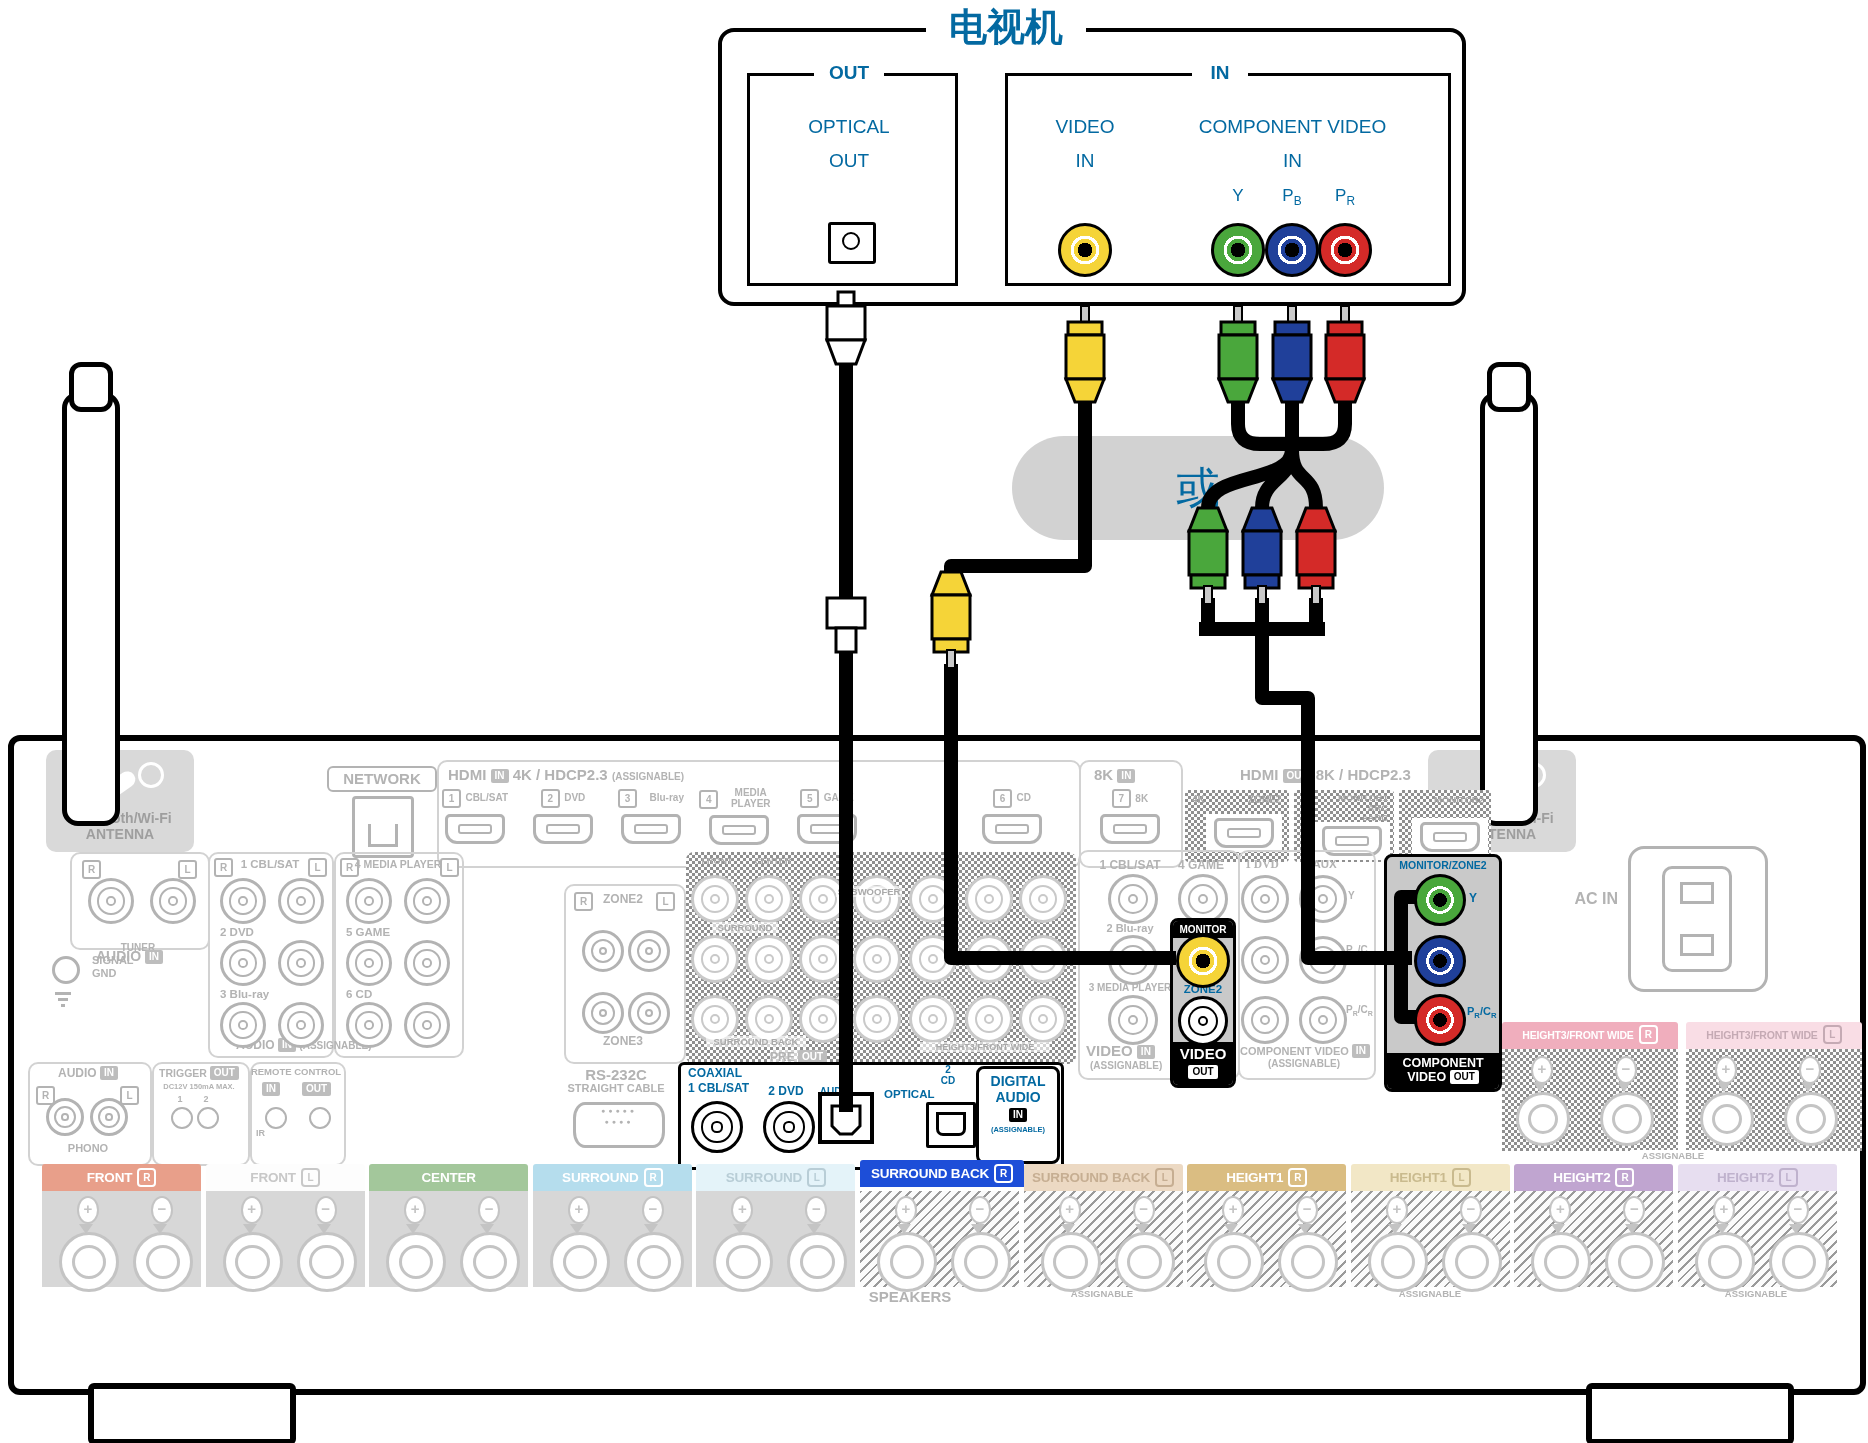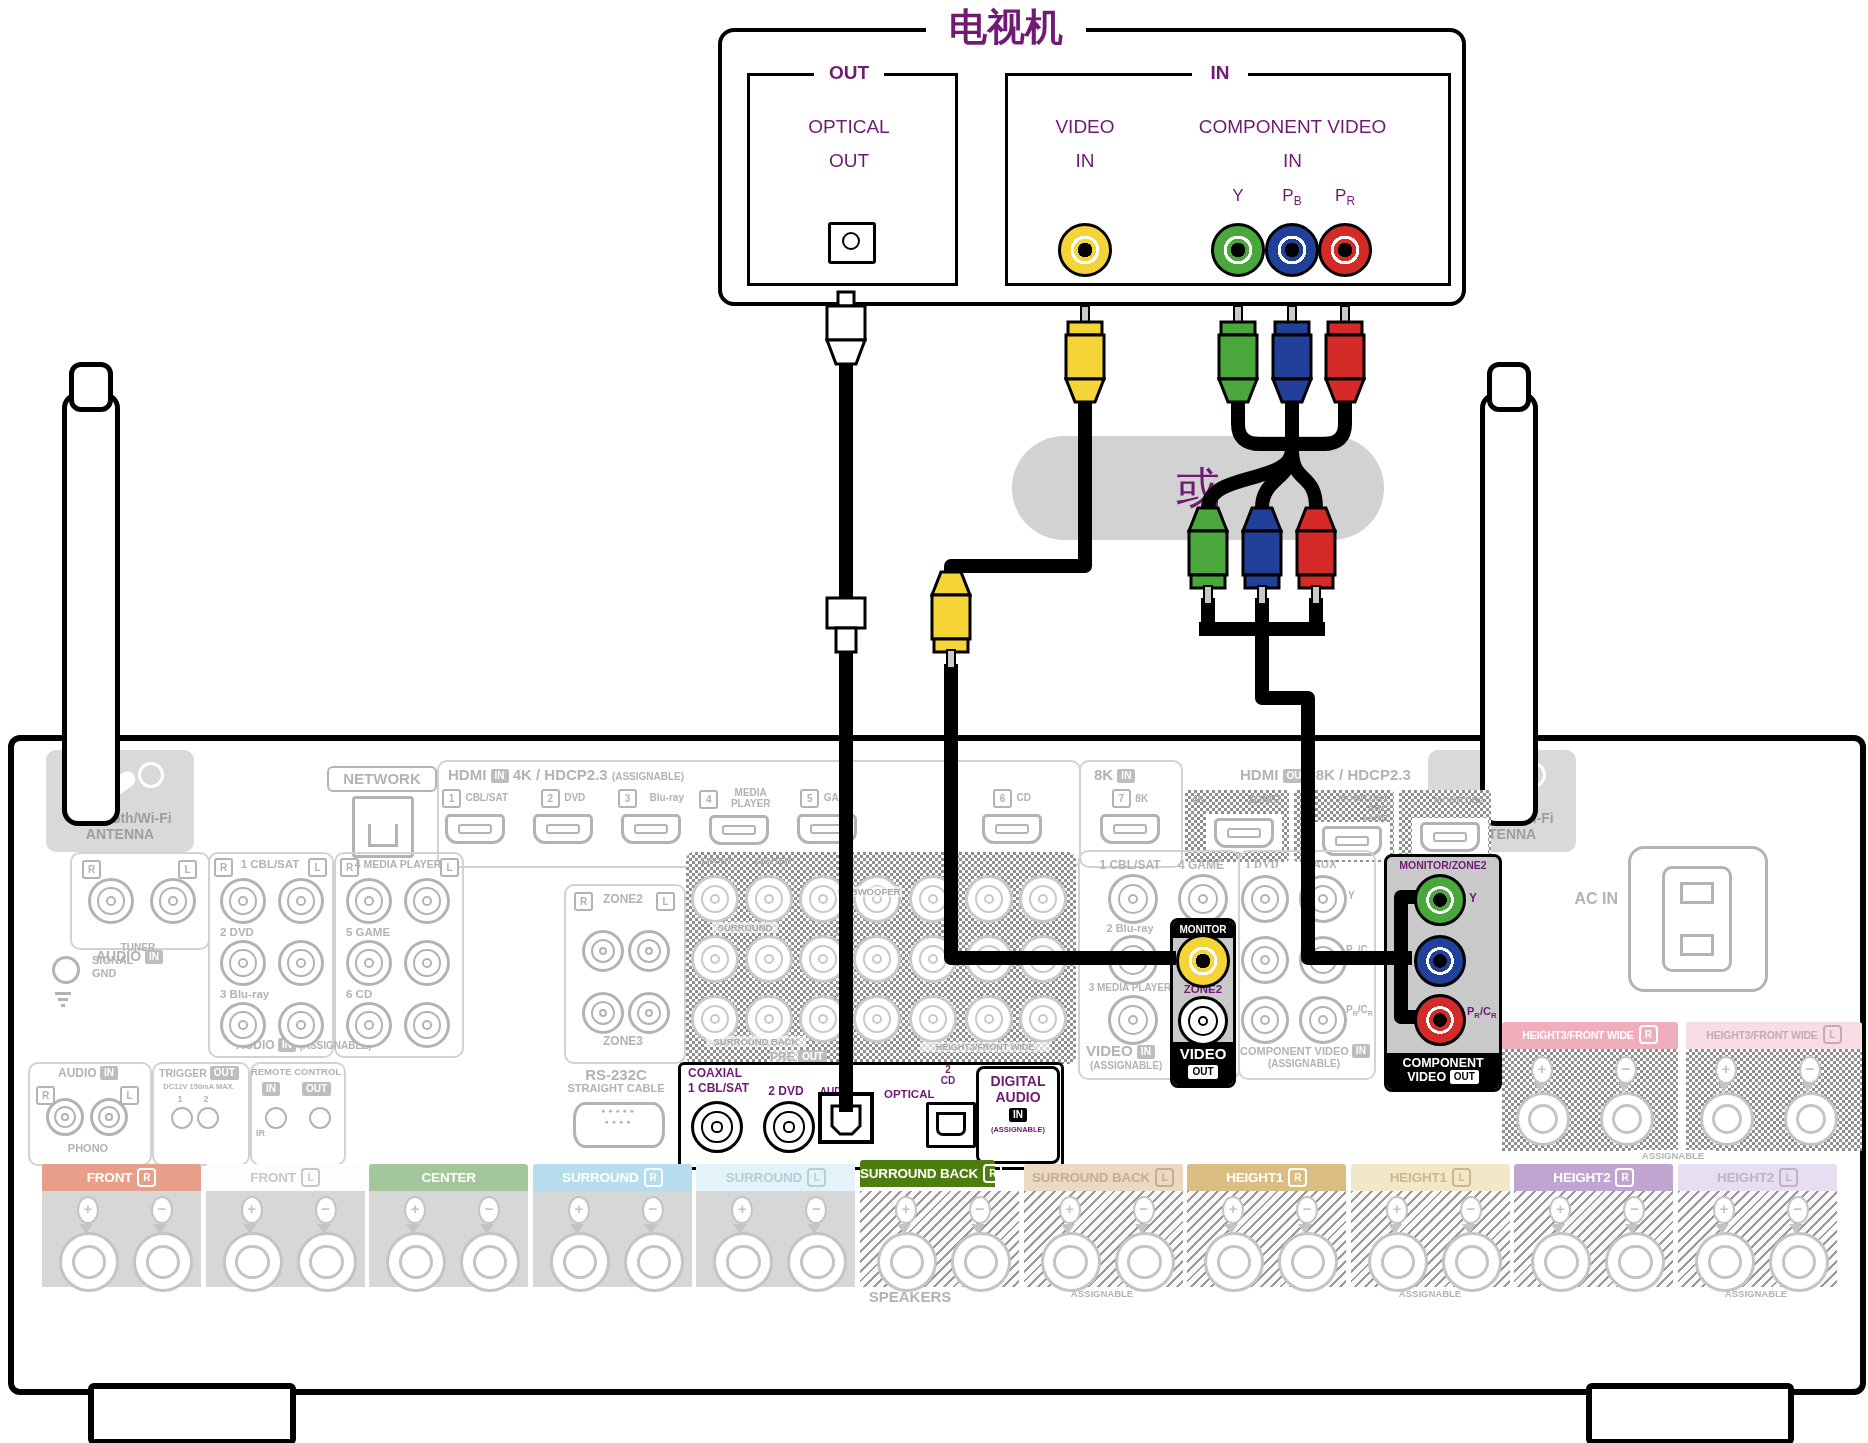--- a/index.html
+++ b/index.html
@@ -1,21 +1,21 @@
 <!DOCTYPE html>
 <html><head>
 <meta charset="utf-8">
 <style>
   :root{ --g:#b3b3b3; --lg:#d2d2d2; --hl:#c9c9c9; }
   html,body{margin:0;padding:0;background:#fff;}
   #stage{position:relative;width:1868px;height:1443px;background:#fff;overflow:hidden;
          font-family:"Liberation Sans","DejaVu Sans",sans-serif;}
   .ab{position:absolute;}
   .g{color:var(--g);font-weight:700;}
-  .blk{color:#701a75;font-weight:700;}
+  .blk{color:#0369a1;font-weight:700;}
   .ctr{text-align:center;}
   .rt{text-align:right;}
   .bdg{display:inline-block;background:#bdbdbd;color:#fff;font-weight:700;font-size:10px;
        padding:0 4px;border-radius:2px;line-height:14px;vertical-align:1px;}
   .bdg.dark{background:#000;color:#fff;}
   .bdg.inv{background:#fff;color:#000;}
   .outline{border:2px solid var(--lg);border-radius:10px;}
   
   .gjack,.wjack,.kjack,.bjack{position:absolute;border-radius:50%;background:#fff;border:3px solid var(--g);}
   .gjack::before,.wjack::before,.kjack::before,.bjack::before{content:"";position:absolute;inset:16%;border:2.5px solid var(--g);border-radius:50%;}
@@ -435,21 +435,21 @@
       <div class="tri" style="left:643.8px;top:1224px;"></div>
       <div class="post" style="left:623.8px;top:1232px;"></div>
       <div class="ab spbar" style="left:696.4px;top:1164px;width:159px;background:#e4f3f9;color:#b8cdd6;"><span>SURROUND</span><span class="spbadge">L</span></div>
       <div class="ab " style="left:696.4px;top:1191px;width:159px;height:96px;background:#d7d7d7;"></div>
       <div class="mark" style="left:731.4px;top:1196px;">+</div>
       <div class="tri" style="left:733.4px;top:1224px;"></div>
       <div class="post" style="left:713.4px;top:1232px;"></div>
       <div class="mark" style="left:805.4px;top:1196px;">−</div>
       <div class="tri" style="left:807.4px;top:1224px;"></div>
       <div class="post" style="left:787.4px;top:1232px;"></div>
-      <div class="ab spbar" style="left:860px;top:1160px;width:135px;background:#4d7c0f;color:#ffffff;"><span>SURROUND BACK</span><span class="spbadge">R</span></div>
+      <div class="ab spbar" style="left:860px;top:1160px;width:164px;background:#1d4ed8;color:#ffffff;"><span>SURROUND BACK</span><span class="spbadge">R</span></div>
       <div class="ab hatchD" style="left:860px;top:1191px;width:159px;height:96px;"></div>
       <div class="mark" style="left:895px;top:1196px;">+</div>
       <div class="tri" style="left:897px;top:1224px;"></div>
       <div class="post" style="left:877px;top:1232px;"></div>
       <div class="mark" style="left:969px;top:1196px;">−</div>
       <div class="tri" style="left:971px;top:1224px;"></div>
       <div class="post" style="left:951px;top:1232px;"></div>
       <div class="ab spbar" style="left:1023.5999999999999px;top:1164px;width:159px;background:#ecd9c3;color:#c6ae92;"><span>SURROUND BACK</span><span class="spbadge">L</span></div>
       <div class="ab hatchD" style="left:1023.5999999999999px;top:1191px;width:159px;height:96px;"></div>
       <div class="mark" style="left:1058.6px;top:1196px;">+</div>

